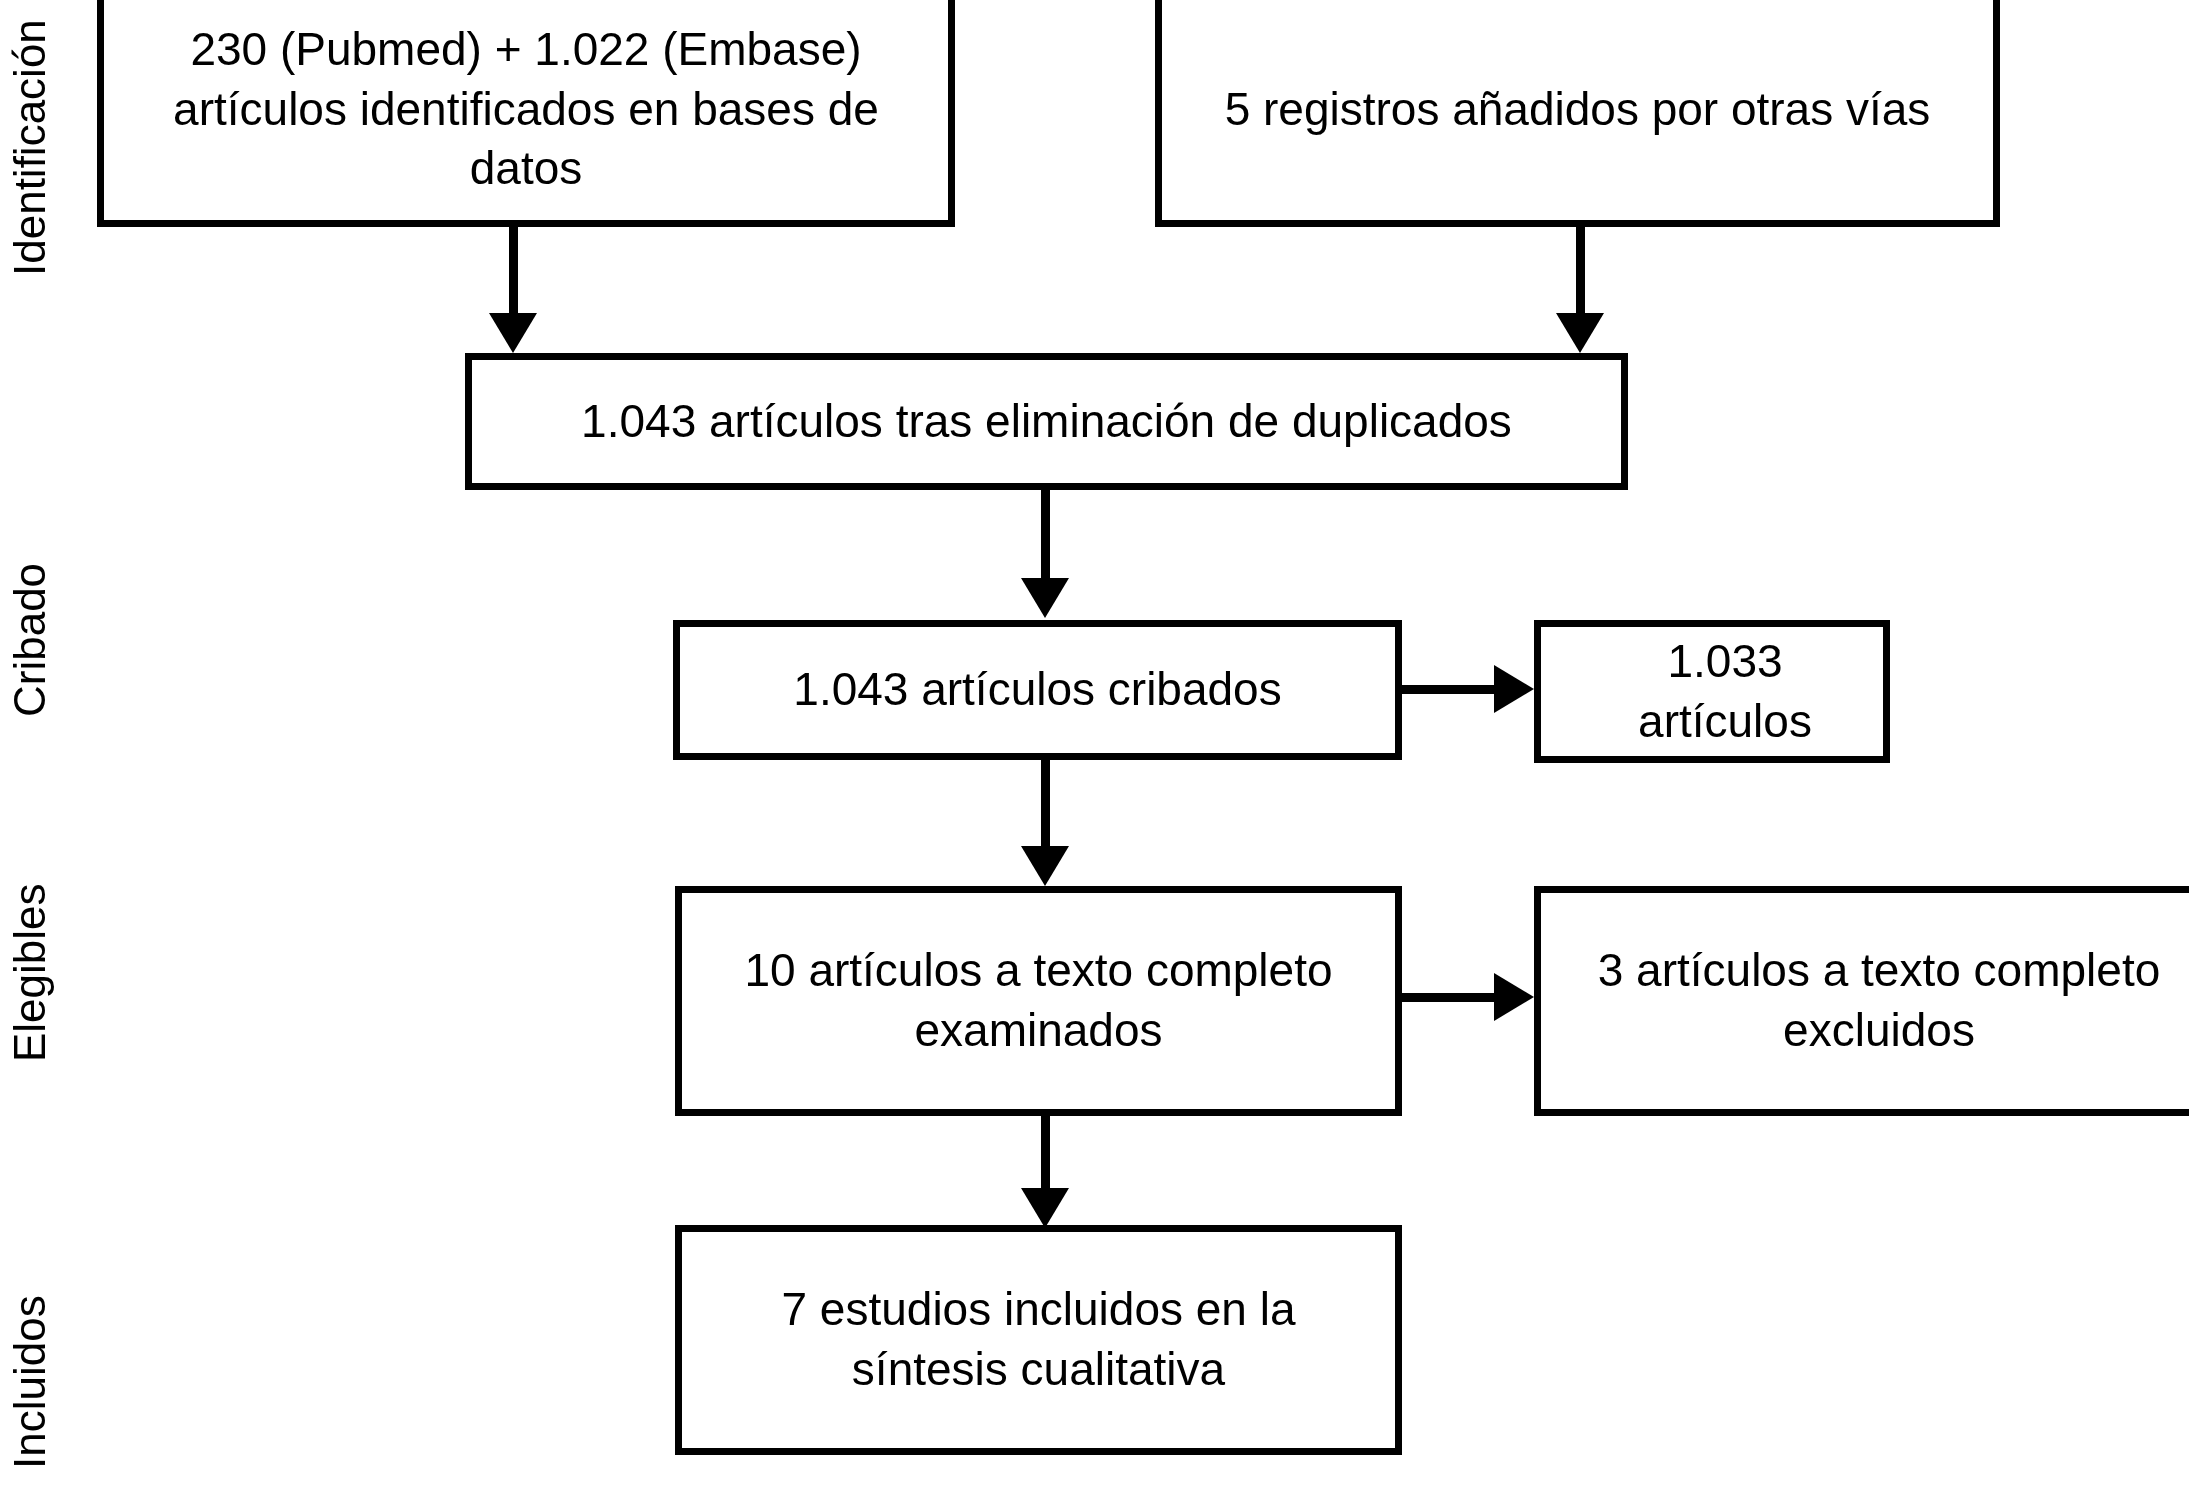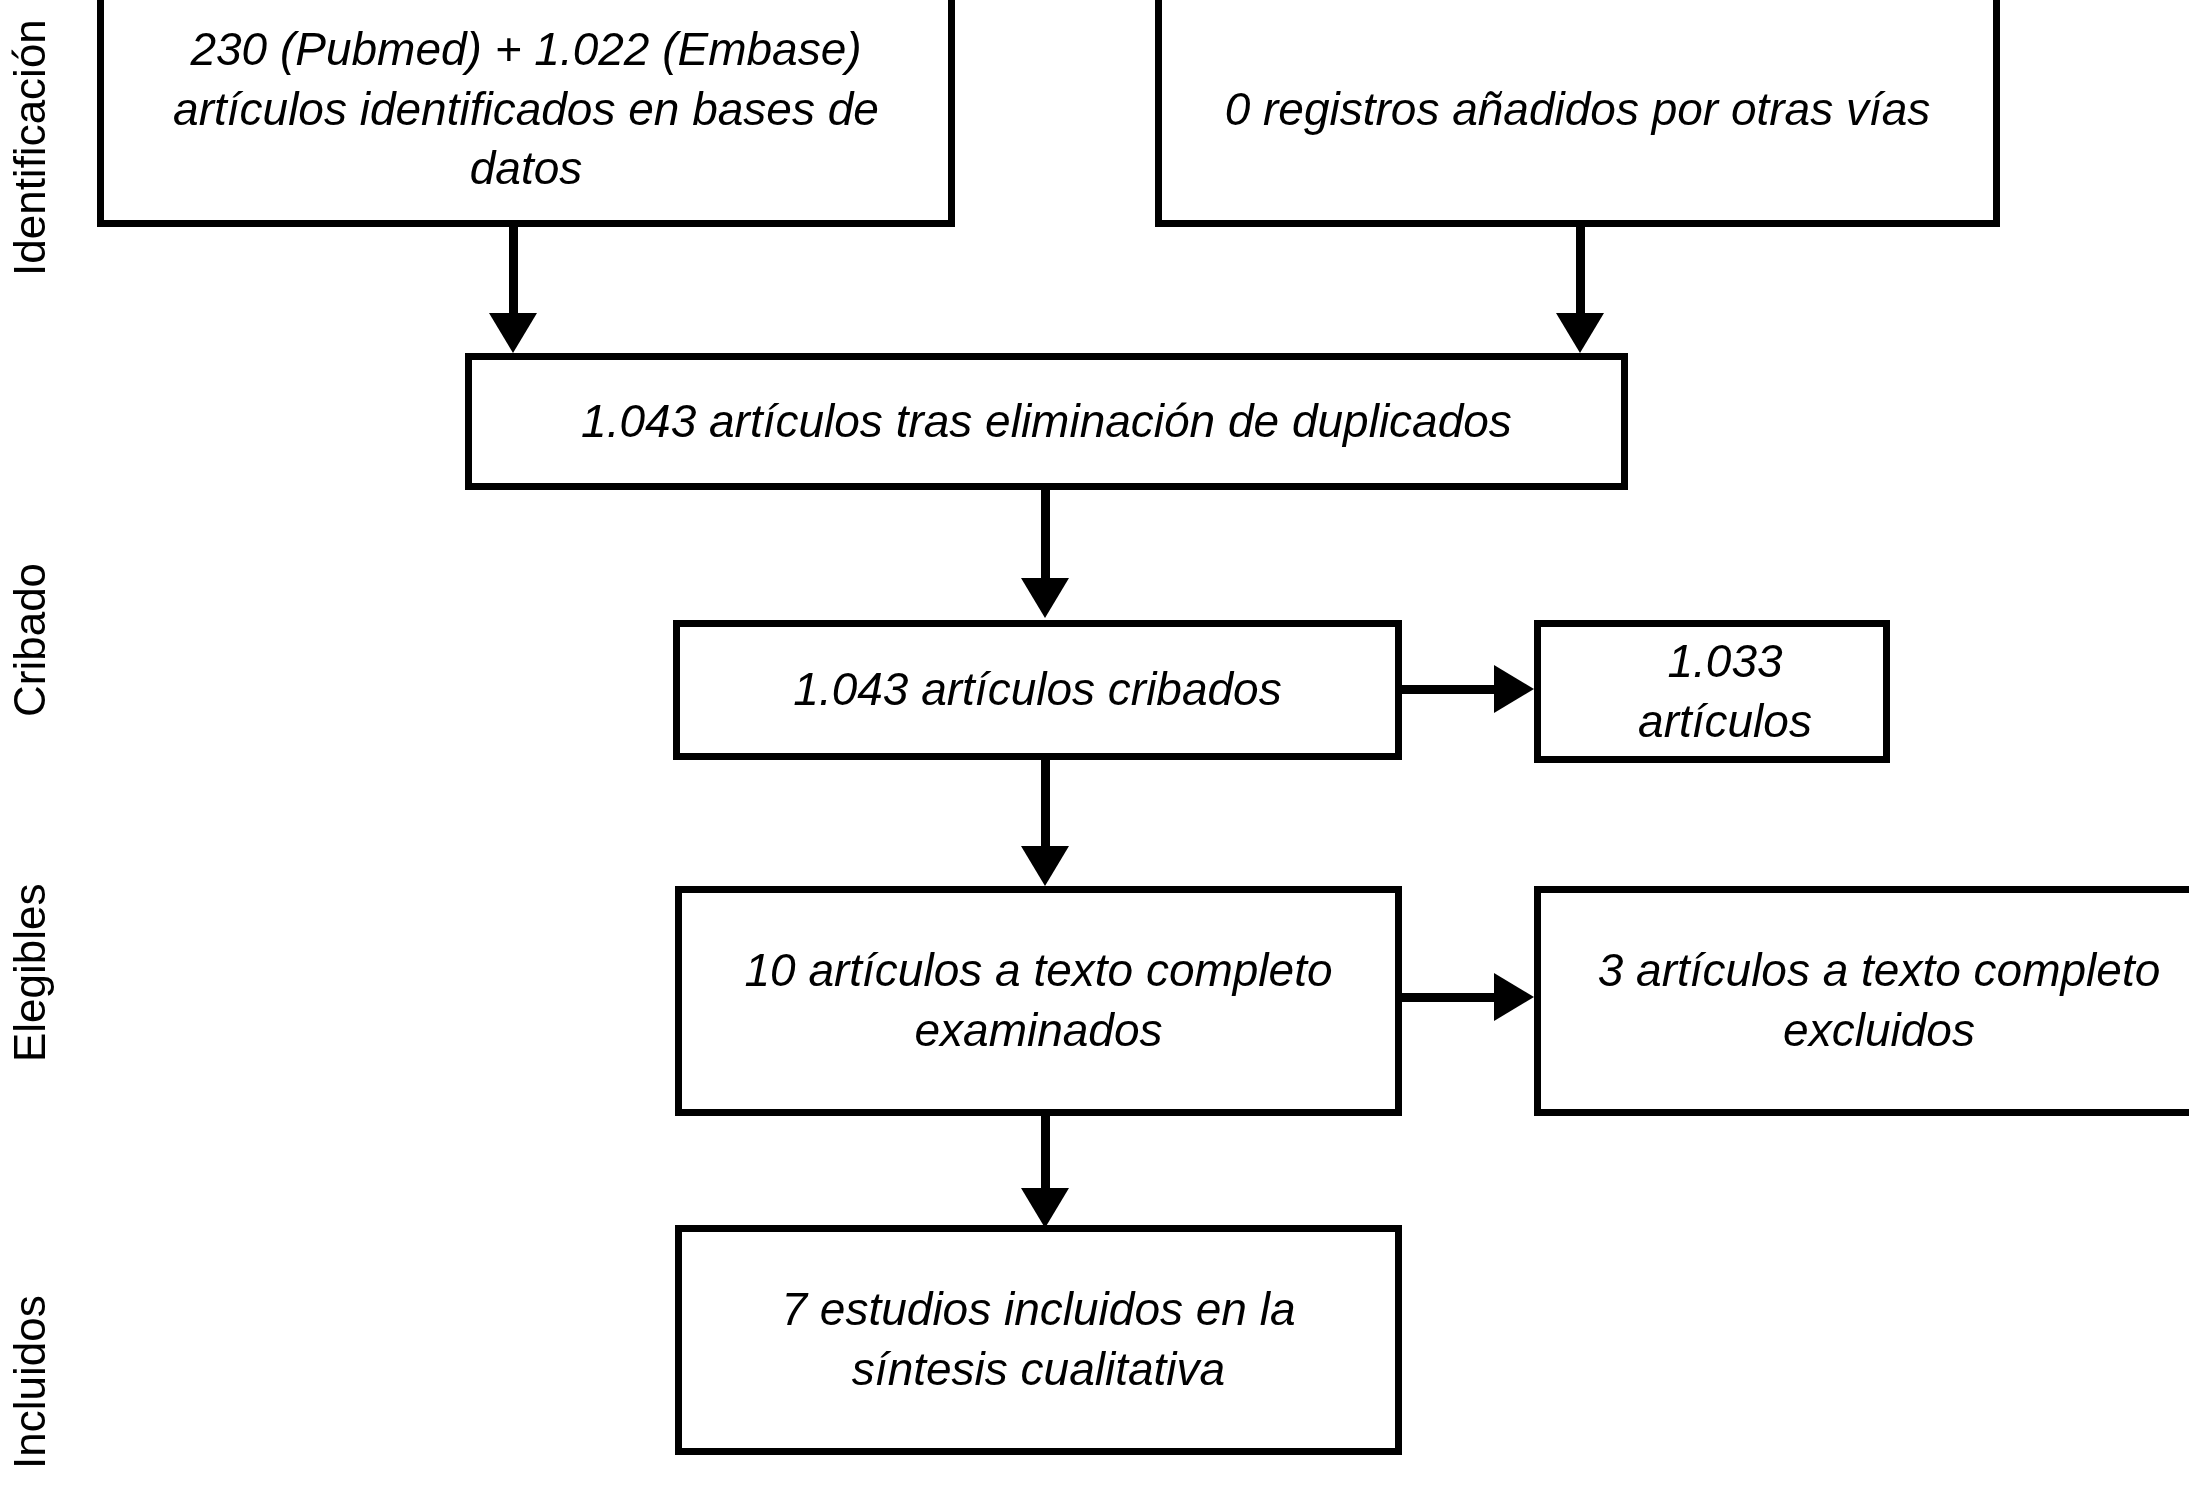--- a/index.html
+++ b/index.html
@@ -45,21 +45,20 @@
     justify-content: center;
     text-align: center;
     font-size: 46px;
     line-height: 1.30;
     padding: 4px 16px;
     color: #000000;
   }
   .flow-box .box-text {
     display: block;
     width: 100%;
-    font-style: italic;
   }
 
   
   .v-line {
     position: absolute;
     background: #000000;
     width: 9px;
   }
   .h-line {
     position: absolute;
@@ -94,21 +93,21 @@
 
   <div class="stage-label" style="left:2px; top:860px; width:56px; height:225px;">Elegibles</div>
 
   <div class="stage-label" style="left:2px; top:1270px; width:56px; height:225px;">Incluidos</div>
 
   <div class="flow-box" style="left:97px; top:-8px; width:858px; height:235px;">
     <span class="box-text">230 (Pubmed) + 1.022 (Embase) artículos identificados en bases de datos</span>
   </div>
 
   <div class="flow-box" style="left:1155px; top:-8px; width:845px; height:235px;">
-    <span class="box-text">0 registros añadidos por otras vías</span>
+    <span class="box-text">5 registros añadidos por otras vías</span>
   </div>
 
   <div class="v-line" style="left:509px; top:227px; height:90px;"></div>
   <div class="arrow-down" style="left:489px; top:313px;"></div>
 
   <div class="v-line" style="left:1576px; top:227px; height:90px;"></div>
   <div class="arrow-down" style="left:1556px; top:313px;"></div>
 
   <div class="flow-box" style="left:465px; top:353px; width:1163px; height:137px;justify-content:center;">
     <span class="box-text">1.043 artículos tras eliminación de duplicados</span>

